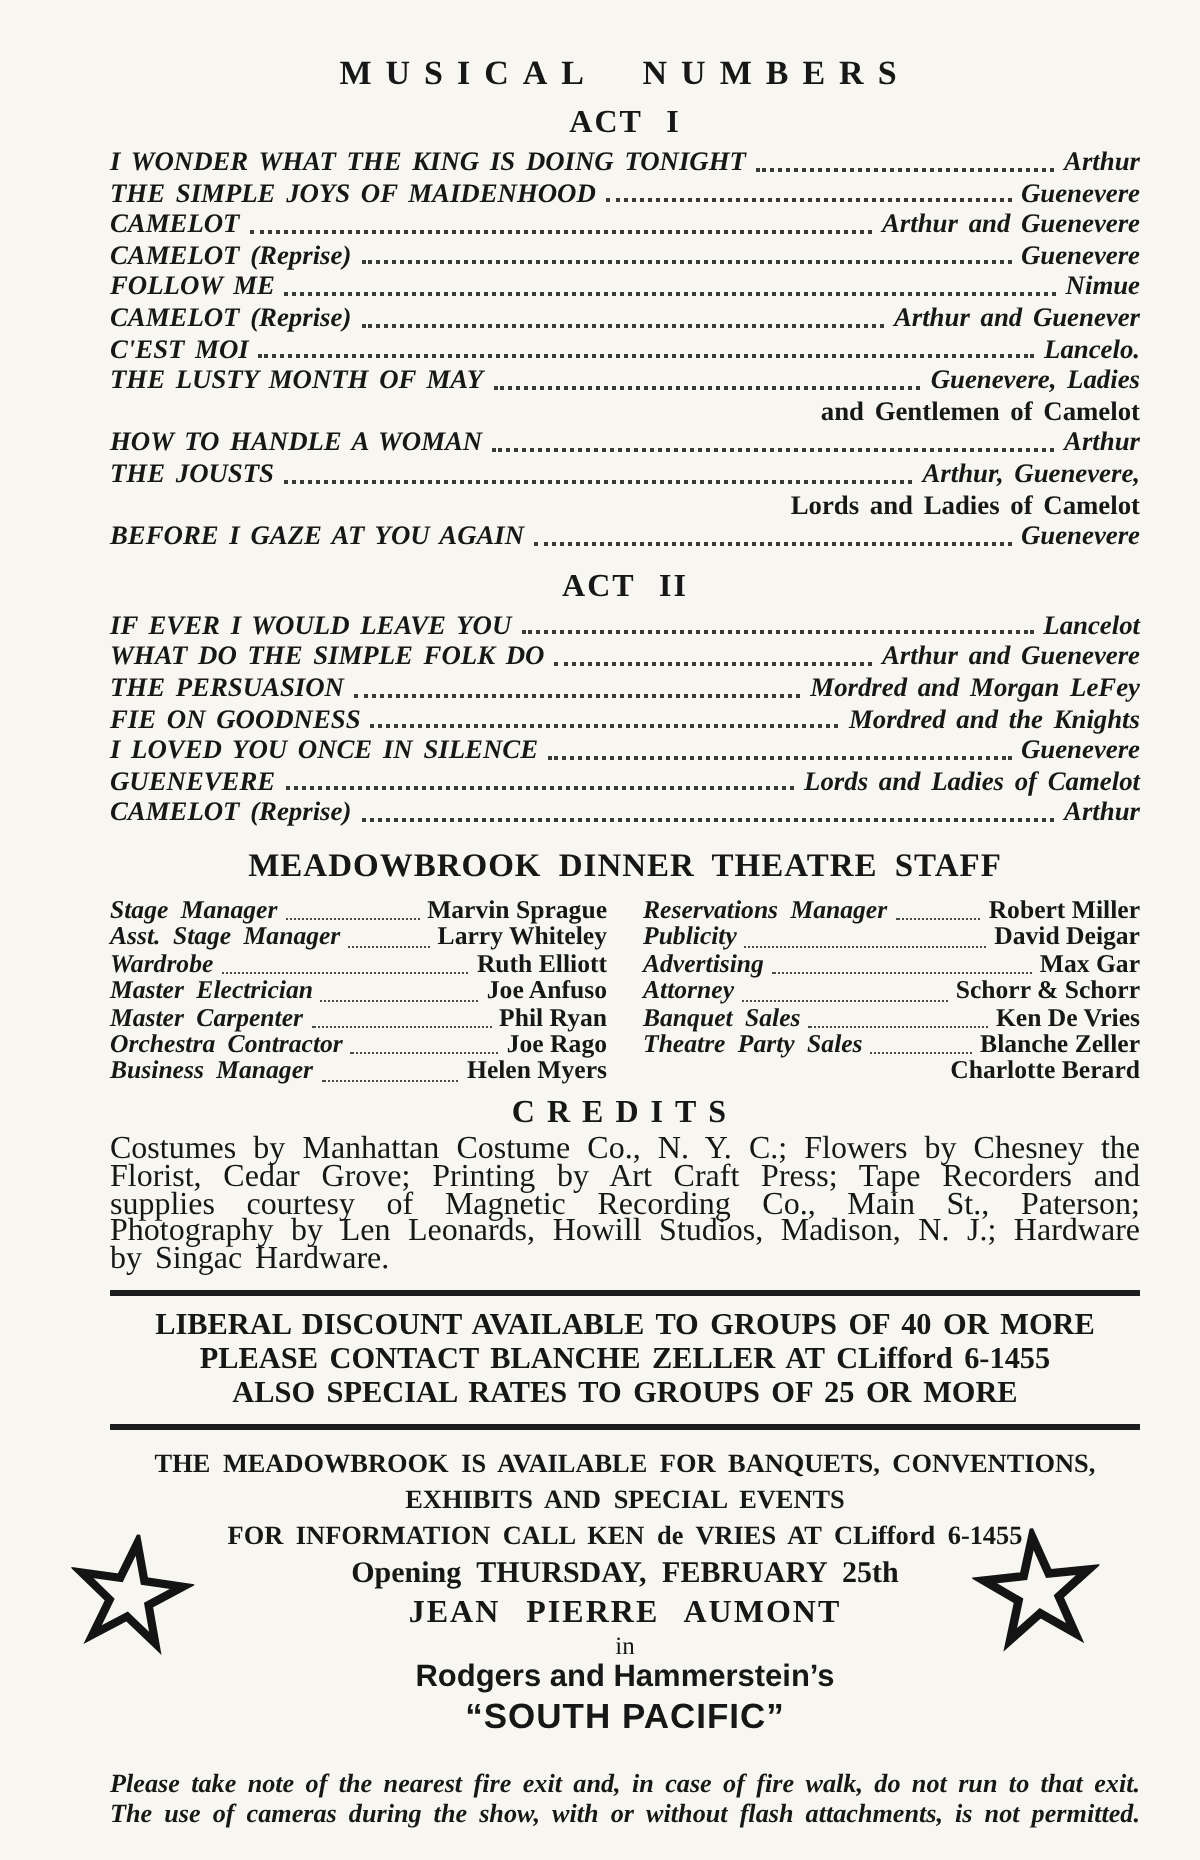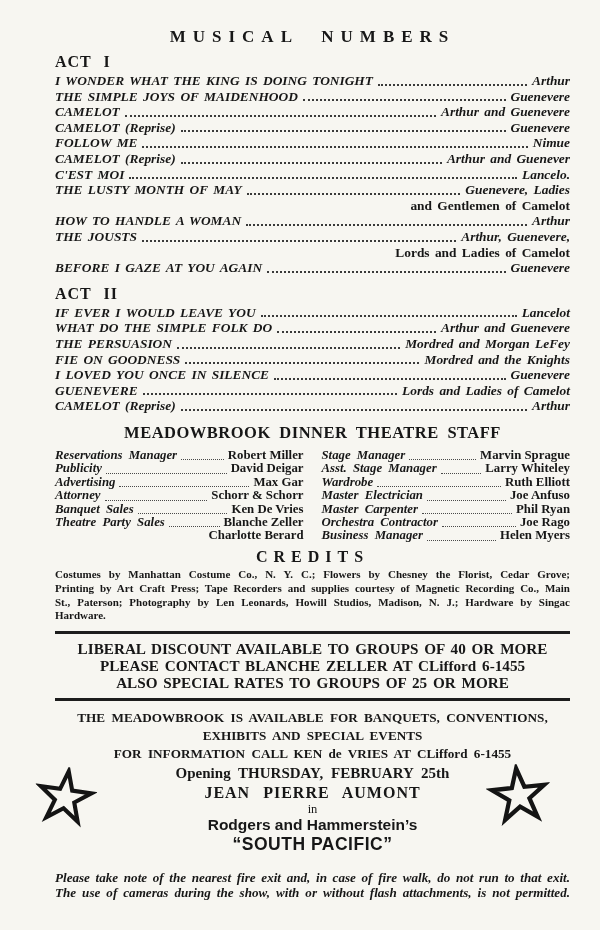--- a/index.html
+++ b/index.html
@@ -1,39 +1,39 @@
 <!DOCTYPE html>
 <html><head>
 <meta charset="utf-8">
 <style>
   html,body{margin:0;padding:0;}
   body{width:600px;height:930px;background:#f7f6f1;font-family:"Liberation Serif",serif;color:#171717;}
   .page{position:relative;width:600px;height:930px;overflow:hidden;box-sizing:border-box;padding:27px 30px 0 55px;}
   .title{font-size:17px;font-weight:bold;letter-spacing:7px;word-spacing:12px;text-align:center;margin-bottom:6px;}
-  .act-heading{font-size:16px;font-weight:bold;text-align:left;word-spacing:7px;letter-spacing:1px;margin:2px 0 2px;}
+  .act-heading{font-size:16px;font-weight:bold;text-align:center;word-spacing:7px;letter-spacing:1px;margin:2px 0 2px;}
 
   .song{display:flex;align-items:flex-end;font-size:13.4px;font-weight:bold;line-height:15.6px;font-style:italic;}
   .song .t{white-space:nowrap;word-spacing:2px;}
   .song .p{white-space:nowrap;word-spacing:2px;}
   .leader{flex:1;border-bottom:2px dotted #3a3a3a;margin:0 5px 3px 5px;min-width:12px;}
   .song-cont{font-size:13.4px;font-weight:bold;line-height:15.6px;text-align:right;word-spacing:2px;}
 
   .act2-gap{margin-top:9px;}
 
   .staff-heading{font-size:16.5px;font-weight:bold;text-align:center;letter-spacing:0.5px;word-spacing:4px;margin-top:9px;margin-bottom:6px;}
   .staff-cols{display:flex;gap:18px;}
   .staff-col{flex:1;min-width:0;}
   .staff-row{display:flex;align-items:flex-end;font-size:12.8px;font-weight:bold;line-height:13.4px;}
   .staff-row .role{font-style:italic;white-space:nowrap;word-spacing:3px;}
   .staff-row .leader{border-bottom:1.5px dotted #4a4a4a;margin:0 4px 2px 4px;}
   .staff-row .name{white-space:nowrap;}
   .staff-row.name-only{justify-content:flex-end;}
 
   .credits-heading{font-size:16px;font-weight:bold;text-align:center;letter-spacing:6px;margin-top:5px;margin-bottom:2px;}
-  .credits-text{font-size:11px;font-weight:bold;line-height:13.9px;text-align:justify;word-spacing:2.5px;}
+  .credits-text{font-size:16px;font-weight:normal;line-height:13.9px;text-align:justify;word-spacing:2.5px;}
 
   .rule{height:0;border-top:3px solid #1d1d1d;margin-top:8px;}
   .rule2{margin-top:6px;}
 
   .discount{margin-top:7px;font-size:15.2px;font-weight:bold;text-align:center;line-height:16.8px;word-spacing:2px;}
   .banquets{margin-top:8px;font-size:13.2px;font-weight:bold;text-align:center;line-height:18px;word-spacing:3px;}
 
   .opening{margin-top:1px;text-align:center;}
   .op1{font-size:15px;font-weight:bold;word-spacing:4px;line-height:19px;}
   .op2{font-size:16px;font-weight:bold;word-spacing:8px;letter-spacing:1px;line-height:19px;}
@@ -152,20 +152,57 @@
       <span class="t">CAMELOT (Reprise)</span>
       <span class="leader"></span>
       <span class="p">Arthur</span>
     </div>
 
   <div class="staff-heading">MEADOWBROOK DINNER THEATRE STAFF</div>
 
   <div class="staff-cols">
     <div class="staff-col">
       <div class="staff-row">
+          <span class="role">Stage Manager</span>
+          <span class="leader"></span>
+          <span class="name">Marvin Sprague</span>
+        </div>
+      <div class="staff-row">
+          <span class="role">Asst. Stage Manager</span>
+          <span class="leader"></span>
+          <span class="name">Larry Whiteley</span>
+        </div>
+      <div class="staff-row">
+          <span class="role">Wardrobe</span>
+          <span class="leader"></span>
+          <span class="name">Ruth Elliott</span>
+        </div>
+      <div class="staff-row">
+          <span class="role">Master Electrician</span>
+          <span class="leader"></span>
+          <span class="name">Joe Anfuso</span>
+        </div>
+      <div class="staff-row">
+          <span class="role">Master Carpenter</span>
+          <span class="leader"></span>
+          <span class="name">Phil Ryan</span>
+        </div>
+      <div class="staff-row">
+          <span class="role">Orchestra Contractor</span>
+          <span class="leader"></span>
+          <span class="name">Joe Rago</span>
+        </div>
+      <div class="staff-row">
+          <span class="role">Business Manager</span>
+          <span class="leader"></span>
+          <span class="name">Helen Myers</span>
+        </div>
+    </div>
+    <div class="staff-col">
+      <div class="staff-row">
           <span class="role">Reservations Manager</span>
           <span class="leader"></span>
           <span class="name">Robert Miller</span>
         </div>
       <div class="staff-row">
           <span class="role">Publicity</span>
           <span class="leader"></span>
           <span class="name">David Deigar</span>
         </div>
       <div class="staff-row">
@@ -183,57 +220,20 @@
           <span class="leader"></span>
           <span class="name">Ken De Vries</span>
         </div>
       <div class="staff-row">
           <span class="role">Theatre Party Sales</span>
           <span class="leader"></span>
           <span class="name">Blanche Zeller</span>
         </div>
       <div class="staff-row name-only">
           <span class="name">Charlotte Berard</span>
-        </div>
-    </div>
-    <div class="staff-col">
-      <div class="staff-row">
-          <span class="role">Stage Manager</span>
-          <span class="leader"></span>
-          <span class="name">Marvin Sprague</span>
-        </div>
-      <div class="staff-row">
-          <span class="role">Asst. Stage Manager</span>
-          <span class="leader"></span>
-          <span class="name">Larry Whiteley</span>
-        </div>
-      <div class="staff-row">
-          <span class="role">Wardrobe</span>
-          <span class="leader"></span>
-          <span class="name">Ruth Elliott</span>
-        </div>
-      <div class="staff-row">
-          <span class="role">Master Electrician</span>
-          <span class="leader"></span>
-          <span class="name">Joe Anfuso</span>
-        </div>
-      <div class="staff-row">
-          <span class="role">Master Carpenter</span>
-          <span class="leader"></span>
-          <span class="name">Phil Ryan</span>
-        </div>
-      <div class="staff-row">
-          <span class="role">Orchestra Contractor</span>
-          <span class="leader"></span>
-          <span class="name">Joe Rago</span>
-        </div>
-      <div class="staff-row">
-          <span class="role">Business Manager</span>
-          <span class="leader"></span>
-          <span class="name">Helen Myers</span>
         </div>
     </div>
   </div>
 
   <div class="credits-heading">CREDITS</div>
   <div class="credits-text">Costumes by Manhattan Costume Co., N. Y. C.; Flowers by Chesney the Florist, Cedar Grove; Printing by Art Craft Press; Tape Recorders and supplies courtesy of Magnetic Recording Co., Main St., Paterson; Photography by Len Leonards, Howill Studios, Madison, N. J.; Hardware by Singac Hardware.</div>
 
   <div class="rule"></div>
 
   <div class="discount">

